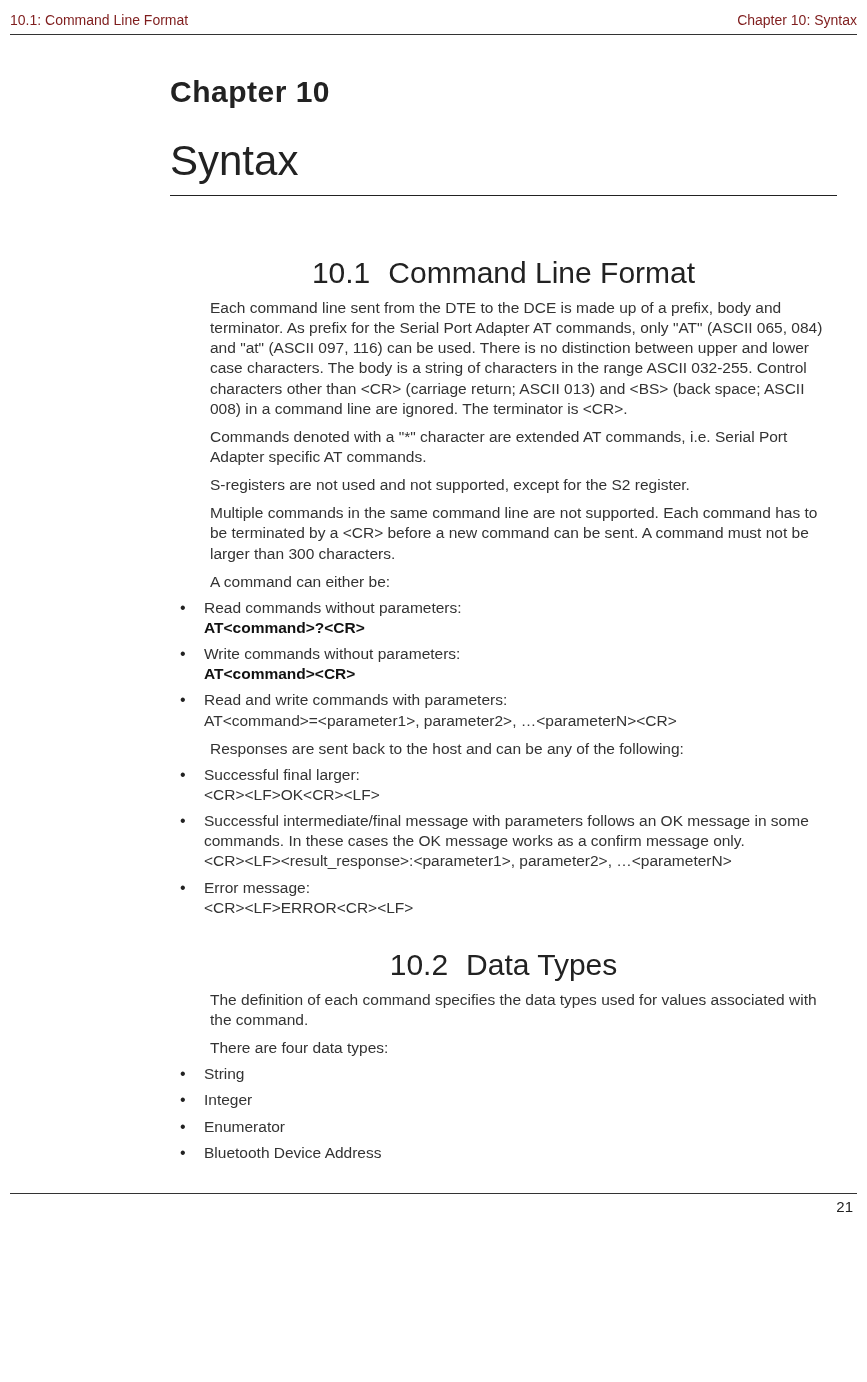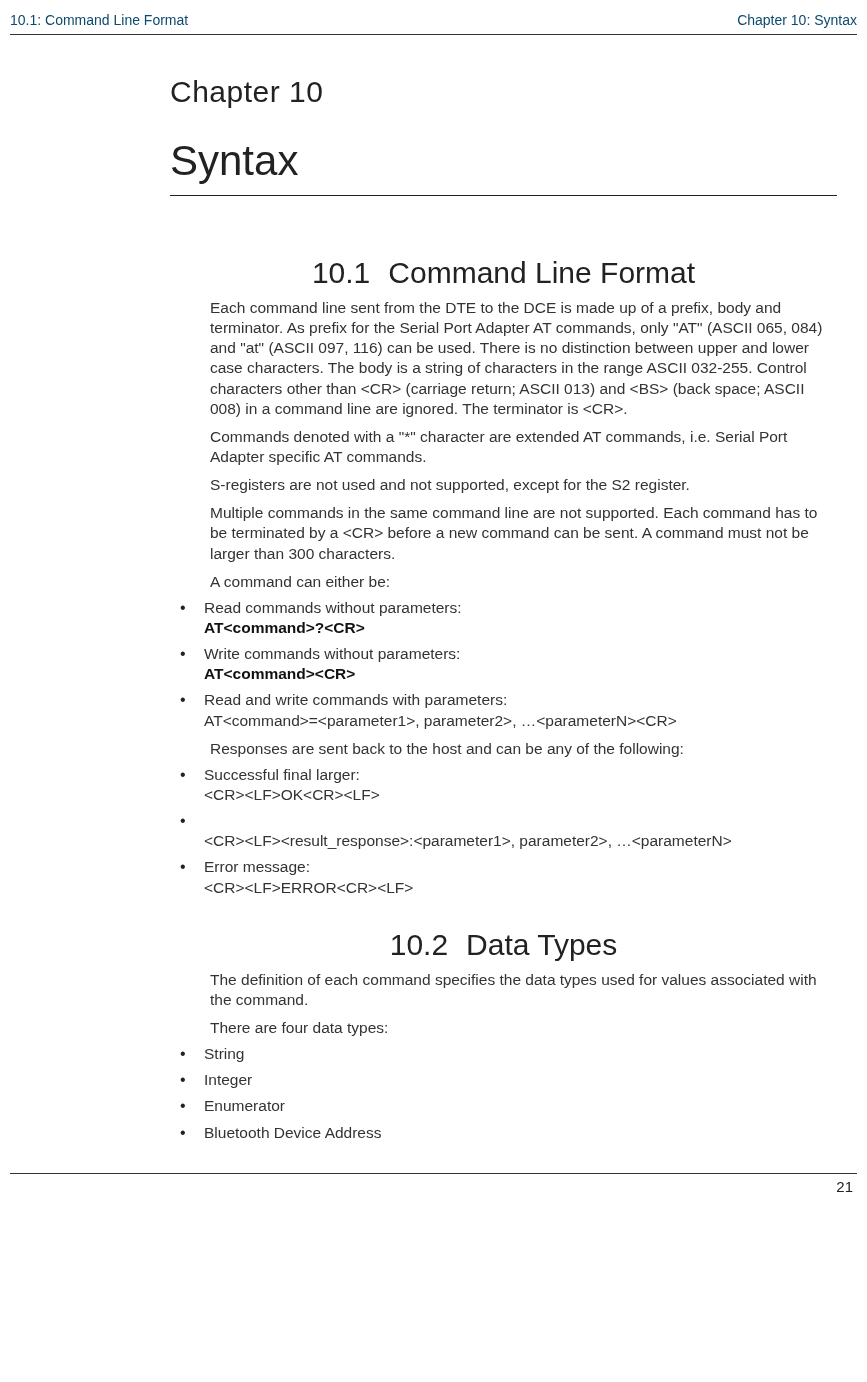--- a/index.html
+++ b/index.html
@@ -1,21 +1,21 @@
 <!DOCTYPE html>
 <html><head>
 <meta charset="utf-8">
 <style>
   * { box-sizing: border-box; margin: 0; padding: 0; }
   html, body { width: 867px; background: #fff; font-family: "Segoe UI", "Helvetica Neue", Arial, sans-serif; color: #222; }
   .page { width: 867px; min-height: 1382px; padding: 0; position: relative; }
-  .topbar { display: flex; justify-content: space-between; padding: 12px 10px 6px 10px; font-size: 14px; color: #0c4a6e; }
+  .topbar { display: flex; justify-content: space-between; padding: 12px 10px 6px 10px; font-size: 14px; color: #7f1d1d; }
   .topbar-rule { border: none; border-bottom: 1px solid #333; margin: 0 10px; }
   .content { padding: 40px 30px 0 170px; }
-  .chap-label { font-size: 30px; font-weight: 400; color: #222; letter-spacing: 0.5px; }
+  .chap-label { font-size: 30px; font-weight: 700; color: #222; letter-spacing: 0.5px; }
   .chap-title { font-size: 42px; font-weight: 400; margin-top: 28px; padding-bottom: 10px; border-bottom: 1.5px solid #222; }
   .section-title { font-size: 30px; font-weight: 400; margin-top: 60px; margin-bottom: 8px; text-align: center; }
   .section-title .num { display: inline-block; margin-right: 18px; }
   .section-title.second { margin-top: 30px; }
   p.para { font-size: 15.5px; line-height: 1.3; margin-top: 8px; font-weight: 300; color: #333; margin-left: 40px; }
   ul.blist { list-style: none; padding: 0; margin: 4px 0 0 0; }
   ul.blist > li { position: relative; padding-left: 34px; font-size: 15.5px; line-height: 1.3; margin-top: 6px; font-weight: 300; color: #333; }
   ul.blist > li::before { content: "•"; position: absolute; left: 10px; top: 0; font-size: 16px; color: #222; }
   .bold { font-weight: 600; font-family: Arial, sans-serif; color: #111; }
   .footer-rule { border: none; border-bottom: 1px solid #333; margin: 30px 10px 0 10px; }
@@ -63,21 +63,21 @@
     </ul>
 
     <p class="para">Responses are sent back to the host and can be any of the following:</p>
 
     <ul class="blist">
       <li>
         <span>Successful final larger:</span><br>
         <span>&lt;CR&gt;&lt;LF&gt;OK&lt;CR&gt;&lt;LF&gt;</span>
       </li>
       <li>
-        <br>
+        <span>Successful intermediate/final message with parameters follows an OK message in some commands. In these cases the OK message works as a confirm message only.</span><br>
         <span>&lt;CR&gt;&lt;LF&gt;&lt;result_response&gt;:&lt;parameter1&gt;, parameter2&gt;,  …&lt;parameterN&gt;</span>
       </li>
       <li>
         <span>Error message:</span><br>
         <span>&lt;CR&gt;&lt;LF&gt;ERROR&lt;CR&gt;&lt;LF&gt;</span>
       </li>
     </ul>
 
     <h2 class="section-title second">
       <span class="num">10.2</span><span>Data Types</span>

